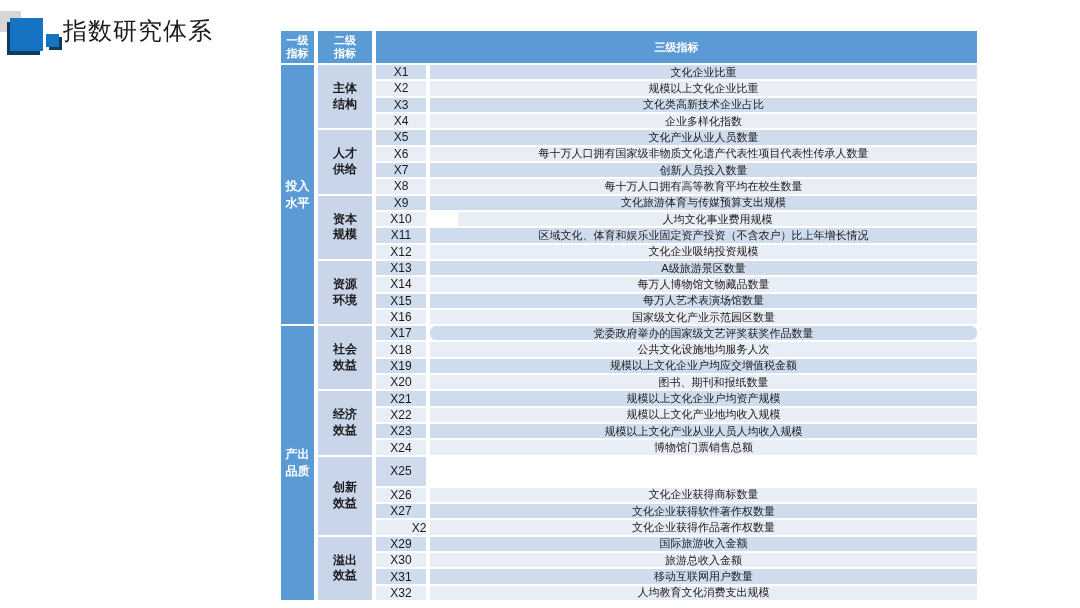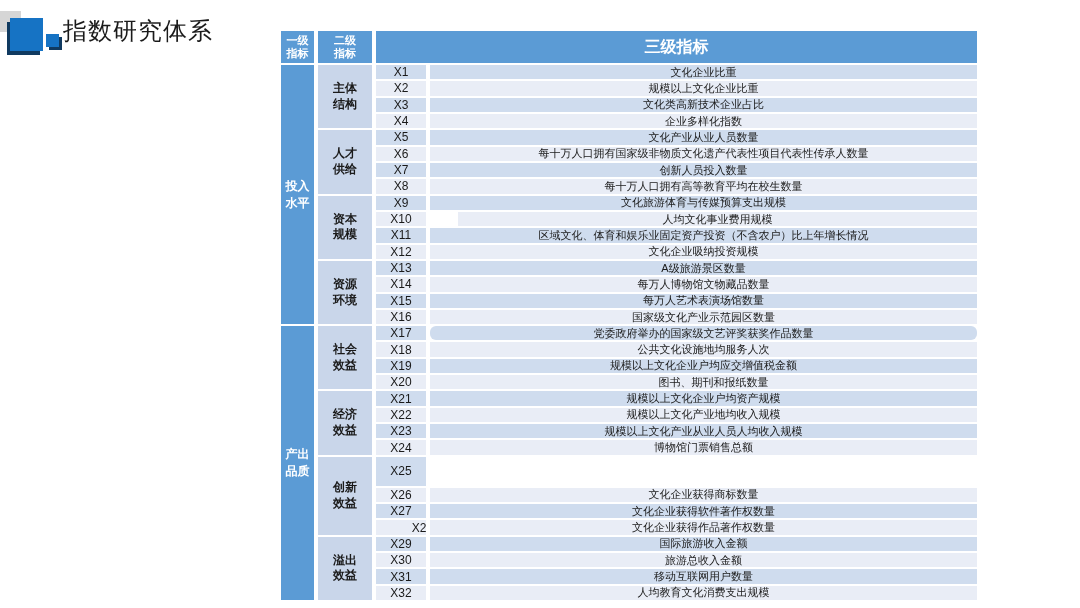--- a/index.html
+++ b/index.html
@@ -22,21 +22,21 @@
     display:grid;
     grid-template-columns:33px 54px 50px 1fr;
     grid-template-rows:32px repeat(32,1fr);
     gap:2px 4px;
     background:#ffffff;
   }
   .cell{display:flex;align-items:center;justify-content:center;text-align:center;
         white-space:pre-line;overflow:hidden;}
   .hdr{background:var(--header-bg);color:var(--header-text);font-weight:bold;
        font-size:11px;line-height:1.15;}
-  .hdr3{grid-column:3 / 5;grid-row:1;font-size:16px;}
+  .hdr3{grid-column:3 / 5;grid-row:1;font-size:11px;}
   .h1c{grid-column:1;grid-row:1;}
   .h2c{grid-column:2;grid-row:1;}
   .lvl1{background:var(--level1-bg);color:var(--header-text);font-weight:bold;
         font-size:12px;line-height:1.4;}
   .lvl2{background:var(--level2-bg);color:var(--body-text);font-weight:bold;
         font-size:12px;line-height:1.3;}
   .code{font-size:12px;color:var(--body-text);white-space:nowrap;}
   .desc{font-size:11px;color:var(--body-text);white-space:nowrap;}
   .row-odd{background:var(--row-odd-bg);}
   .row-even{background:var(--row-even-bg);}

